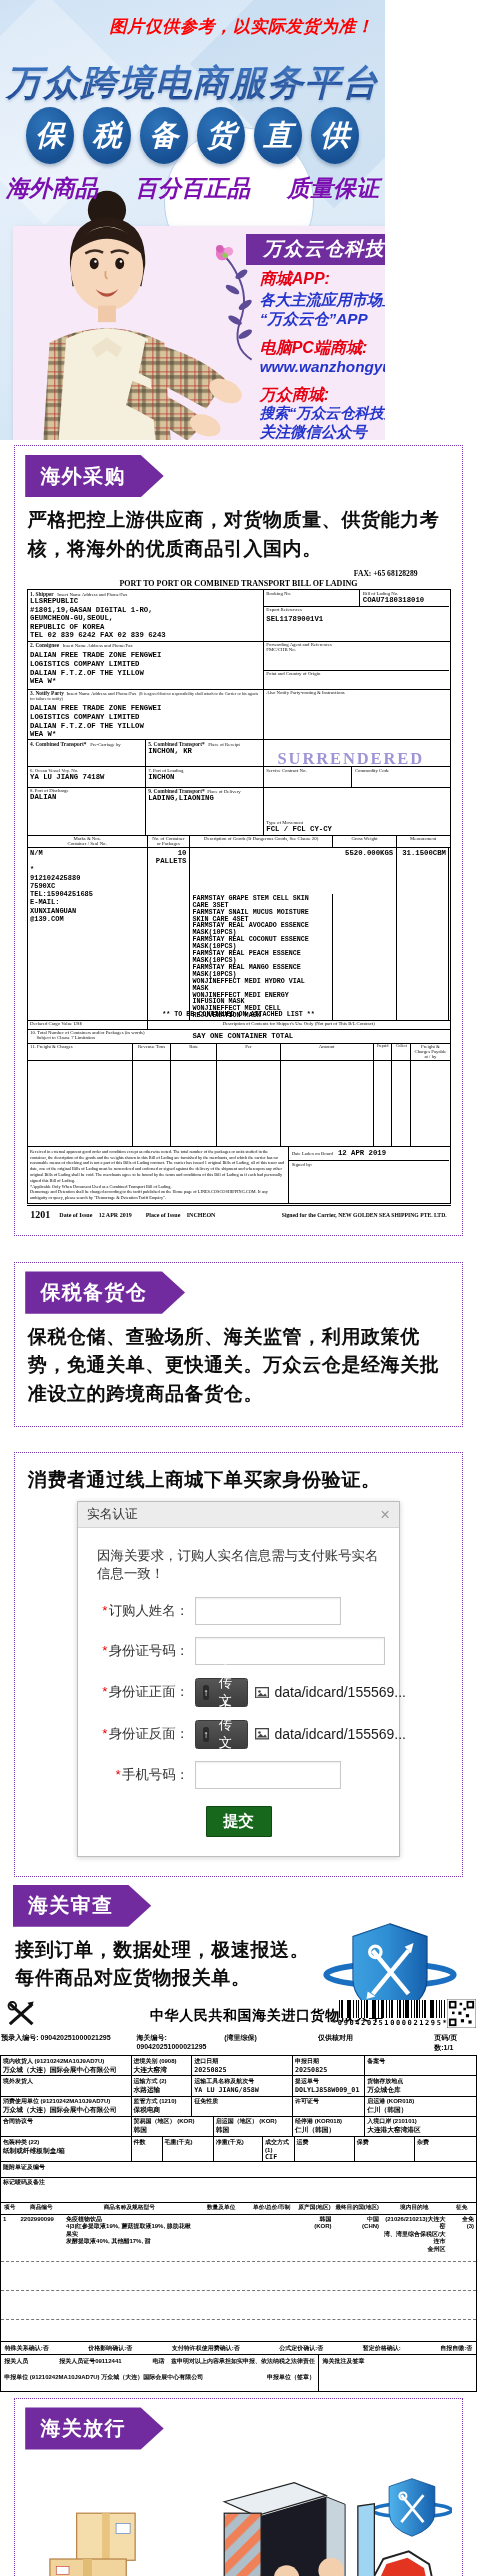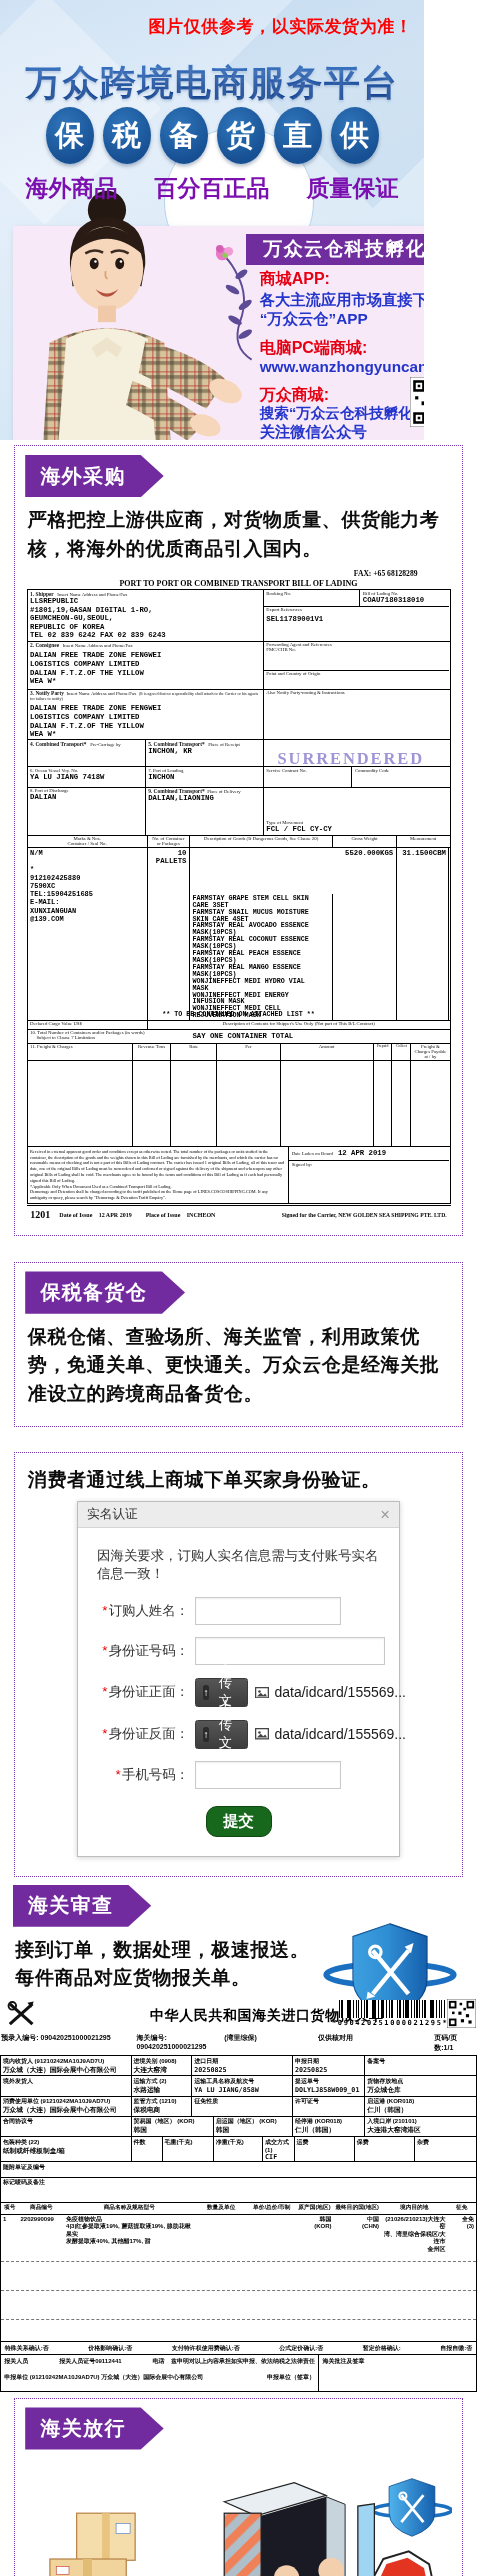--- a/index.html
+++ b/index.html
@@ -1,21 +1,21 @@
 <!DOCTYPE html>
 <html style="font-size:10.2px"><head>
 <meta charset="utf-8">
 <style>
   * { margin:0; padding:0; box-sizing:border-box; }
   body { background:#fff; font-family:"Liberation Sans", sans-serif; }
   #page { position:relative; width:477px; margin:0 auto; background:#fff; overflow:hidden; }
 
   
-  .hero { position:relative; width:424px; height:440px;
-    background:linear-gradient(160deg,#cfe2f4 0%,#e3eef9 35%,#dcebf7 60%,#cadff2 100%); overflow:hidden; }
+  .hero { position:relative; width:385px; height:440px;
+    background:linear-gradient(160deg,#cfe2f4 0%,#e3eef9 35%,#dcebf7 60%,#cadff2 100%); overflow:hidden;font-style:italic; }
   .hero:before, .hero:after { content:""; position:absolute; background:rgba(255,255,255,.30); transform:rotate(45deg); }
   .hero:before { width:165px; height:165px; left:-38px; top:25.5px; }
   .hero:after  { width:204px; height:204px; right:-51px; top:-38px; background:rgba(175,205,232,.35); }
   .hero-circle { position:absolute; left:164px; top:127px; width:150px; height:150px; border-radius:50%;
     background:radial-gradient(circle at 50% 35%, #ffffff 60%, #eef6fd 100%); border:1.3px solid #b9d4ec; z-index:1; }
   .top-warning { position:absolute; top:15.3px; right:11.5px; z-index:3; color:#ff0000; font-size:17px; font-weight:800; letter-spacing:0.6px; }
   .main-title { position:absolute; top:59px; left:0; width:100%; text-align:center; z-index:3;
     font-size:36px; font-weight:900; letter-spacing:1.3px; color:#164e9e;
     background:linear-gradient(180deg,#3f7ecf 0%,#16499c 55%,#0b3a86 100%);
     -webkit-background-clip:text; background-clip:text; -webkit-text-fill-color:transparent;
@@ -78,21 +78,21 @@
   .form-row { display:flex; align-items:center; margin-bottom:12.7px; }
   .form-label { width:97px; text-align:right; font-size:13.4px; color:#333; flex:none; }
   .star { color:#e60000; margin-right:1.3px; }
   .form-input { height:28px; border:0.6px solid #c9c9c9; background:#fff; box-shadow:inset 0 1.3px 1.9px rgba(0,0,0,.06); margin-left:6.4px; }
   .w230 { width:146px; } .w392 { width:250px; }
   .upload-btn { margin-left:6.4px; height:29px; padding:0 10.2px 0 6.4px; border:0.6px solid #3a3a3a; border-radius:2.5px;
     background:linear-gradient(180deg,#565656,#3c3c3c); color:#fff; font-size:13.4px; display:flex; align-items:center; gap:5.1px; cursor:pointer; }
   .up-ico { width:15.3px; height:15.3px; border-radius:2.5px; background:#2b2b2b; color:#fff; font-size:10.2px; display:flex; align-items:center; justify-content:center; }
   .file-path { margin-left:7.6px; font-size:14px; color:#1a1a1a; display:flex; align-items:center; gap:5.1px; }
   .submit-btn { display:block; margin:16.5px auto 2.5px; width:66px; height:31px; background:#17681c; border:0.6px solid #0e4a12;
-    border-radius:11px; color:#fff; font-size:15.3px; font-weight:700; cursor:pointer; }
+    border-radius:1px; color:#fff; font-size:15.3px; font-weight:700; cursor:pointer; }
 
   
   .plain { margin:0 0 0 0; }
   .review-head { position:relative; margin:0 14px; }
   .shield-wrap { position:absolute; right:6.4px; top:37px; }
   .decl { width:477px; margin-top:3.8px; background:#fff; color:#000; }
   .decl-top { position:relative; height:33px; }
   .decl-title { position:absolute; left:150px; top:7.6px; font-size:14px; font-weight:800; letter-spacing:0.6px; }
   .emblem { position:absolute; left:6.4px; top:1.3px; }
   .barcode { position:absolute; left:339px; top:1.3px; width:115px; height:18px;
@@ -335,21 +335,21 @@
             </div>
         </div>
 
         <div class="brow" style="min-height:19px;">
           <div class="bc" style="width:28%;">
             <div class="blab">8. Port of Discharge</div>
             <div class="bval">DALIAN</div>
           </div>
           <div class="bc" style="width:28%;">
             <div class="blab"><b>9. Combined Transport*</b> &nbsp;<span>Place of Delivery</span></div>
-            <div class="bval">DALIAN,LIAONING</div>
+            <div class="bval">LADING,LIAONING</div>
           </div>
           <div class="bc" style="width:44%;margin-top:32px;">
             <div class="blab">Type of Movement</div>
             <div class="bval pre">FCL / FCL      CY-CY</div>
           </div>
         </div>
 
         <div class="brow" style="min-height:12.7px; text-align:center;">
           <div class="bc blab pre" style="width:28.5%;">Marks &amp; Nos.
 Container / Seal No.</div>

